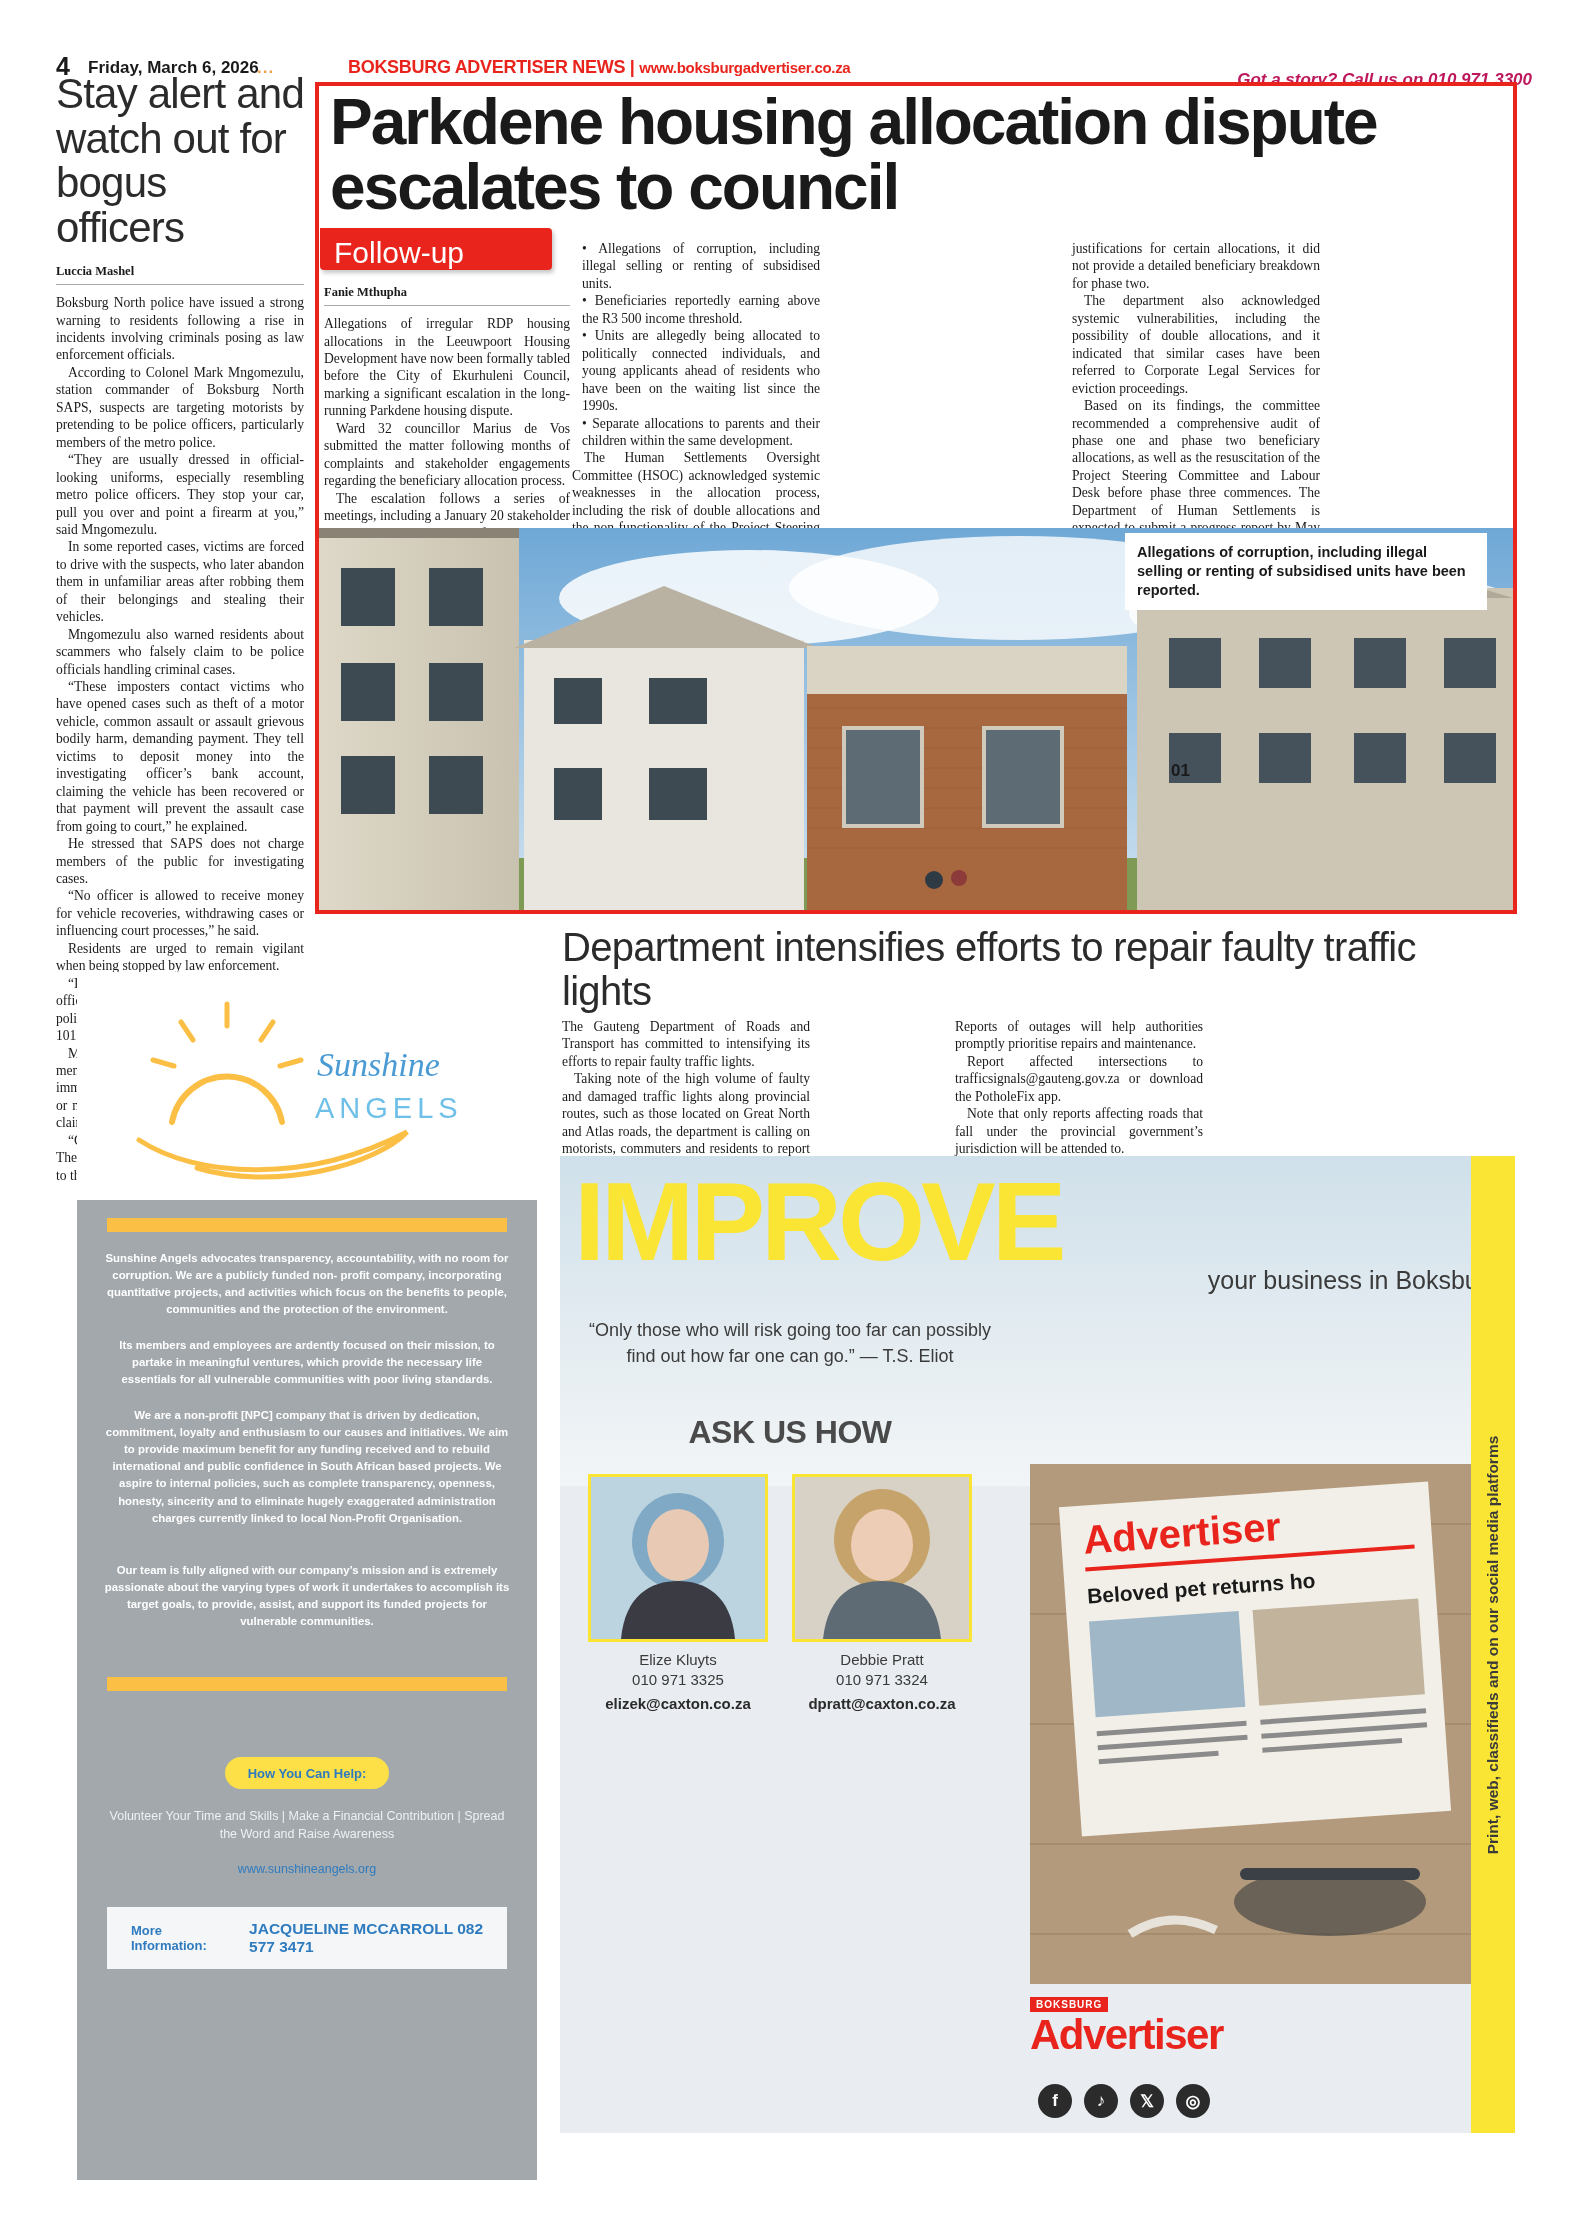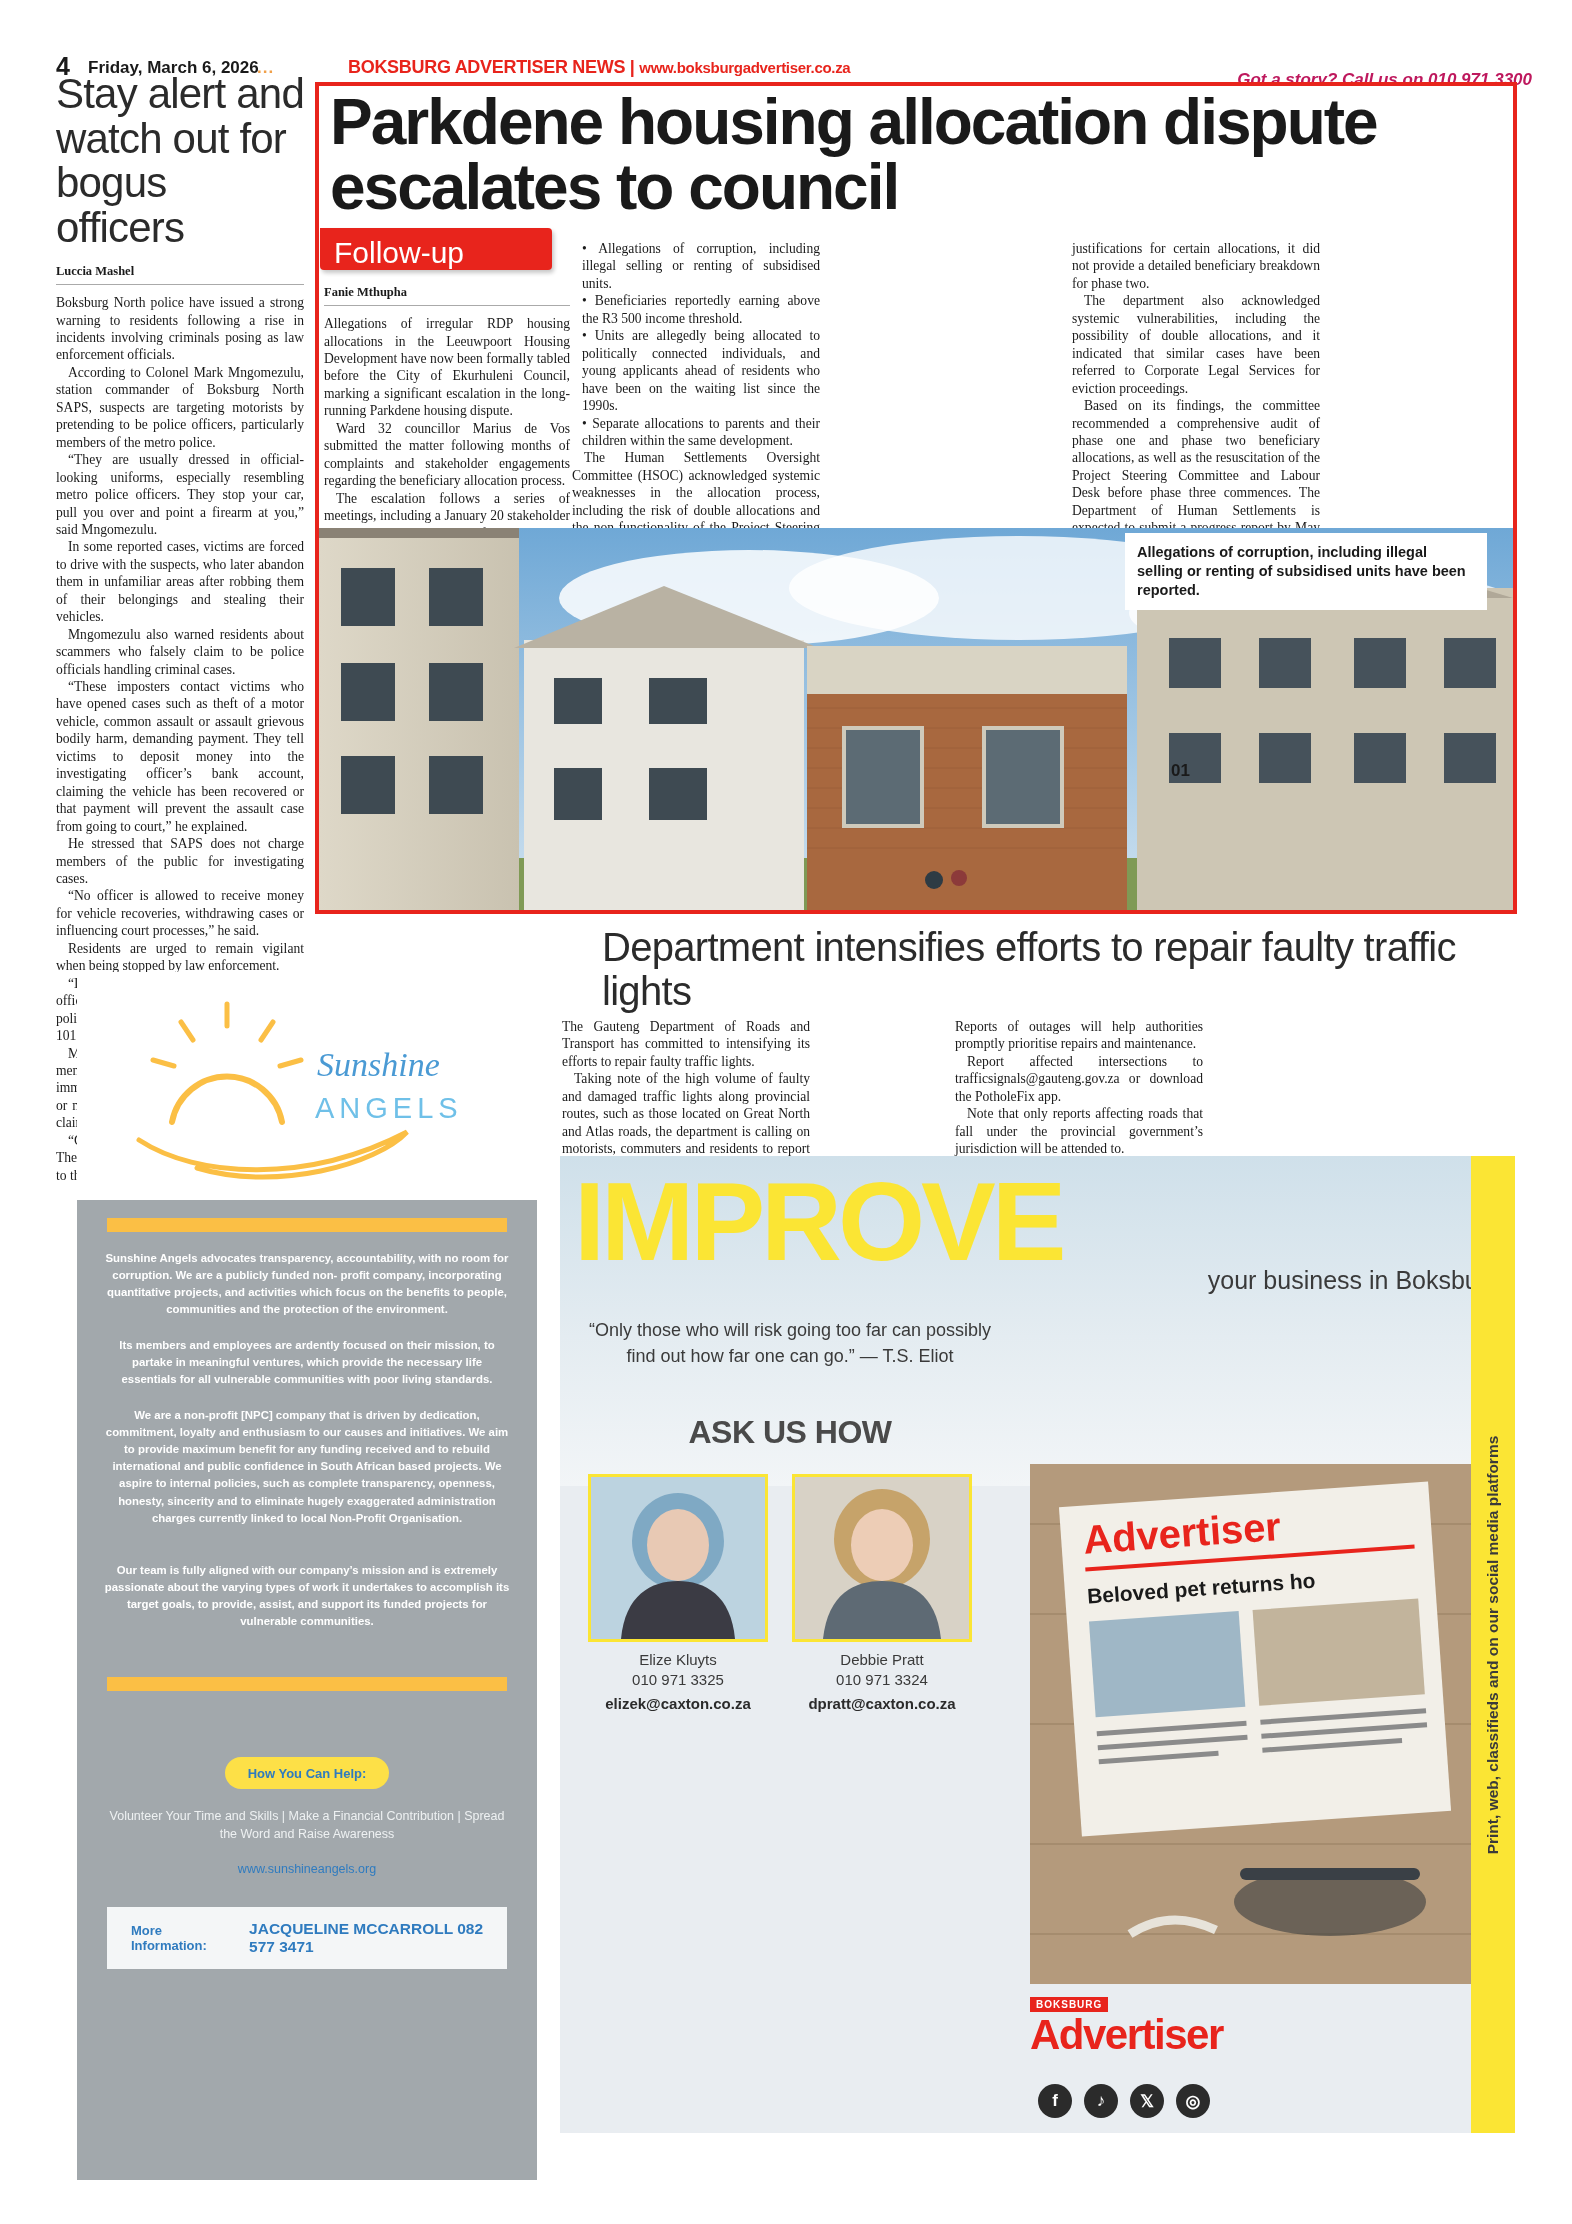--- a/index.html
+++ b/index.html
@@ -36,21 +36,21 @@
 
   .col1{left:324px;top:272px;}
   .col2{left:572px;top:228px;width:248px;}
   .col4{left:1072px;top:228px;width:248px;}
 
   .photo{position:absolute;left:319px;top:528px;width:1194px;height:382px;overflow:hidden;background:#8fb6d4;}
   .cap-box{position:absolute;left:1125px;top:533px;width:338px;padding:10px 12px;background:#fff;}
   .cap-box p{margin:0;font-family:"Liberation Sans",sans-serif;font-weight:bold;font-size:14.5px;line-height:1.3;color:#1a1a1a;}
 
   
-  .tl-head{position:absolute;left:562px;top:925px;width:950px;font-family:"Liberation Sans",sans-serif;font-size:40px;line-height:1.1;color:#2b2b2b;letter-spacing:-0.7px;margin-left:40px;}
+  .tl-head{position:absolute;left:562px;top:925px;width:950px;font-family:"Liberation Sans",sans-serif;font-size:40px;line-height:1.1;color:#2b2b2b;letter-spacing:-0.7px;}
   .tl-col{position:absolute;font-family:"Liberation Serif",serif;font-size:13.6px;line-height:1.285;color:#1a1a1a;text-align:justify;width:246px;}
   .tl-col p{margin:0;text-indent:12px;}
   .tl-col p.first{text-indent:0;}
   .tl-c1{left:562px;top:1018px;width:248px;}
   .tl-c2{left:955px;top:1018px;width:248px;}
 
   
   .sa-ad{position:absolute;left:77px;top:972px;width:460px;height:1208px;background:#a2a8ac;overflow:hidden;}
   .sa-logo{position:absolute;left:0;top:0;width:460px;height:228px;background:#fff;}
   .sa-bar{position:absolute;left:30px;width:400px;height:14px;background:#fbbf45;}

